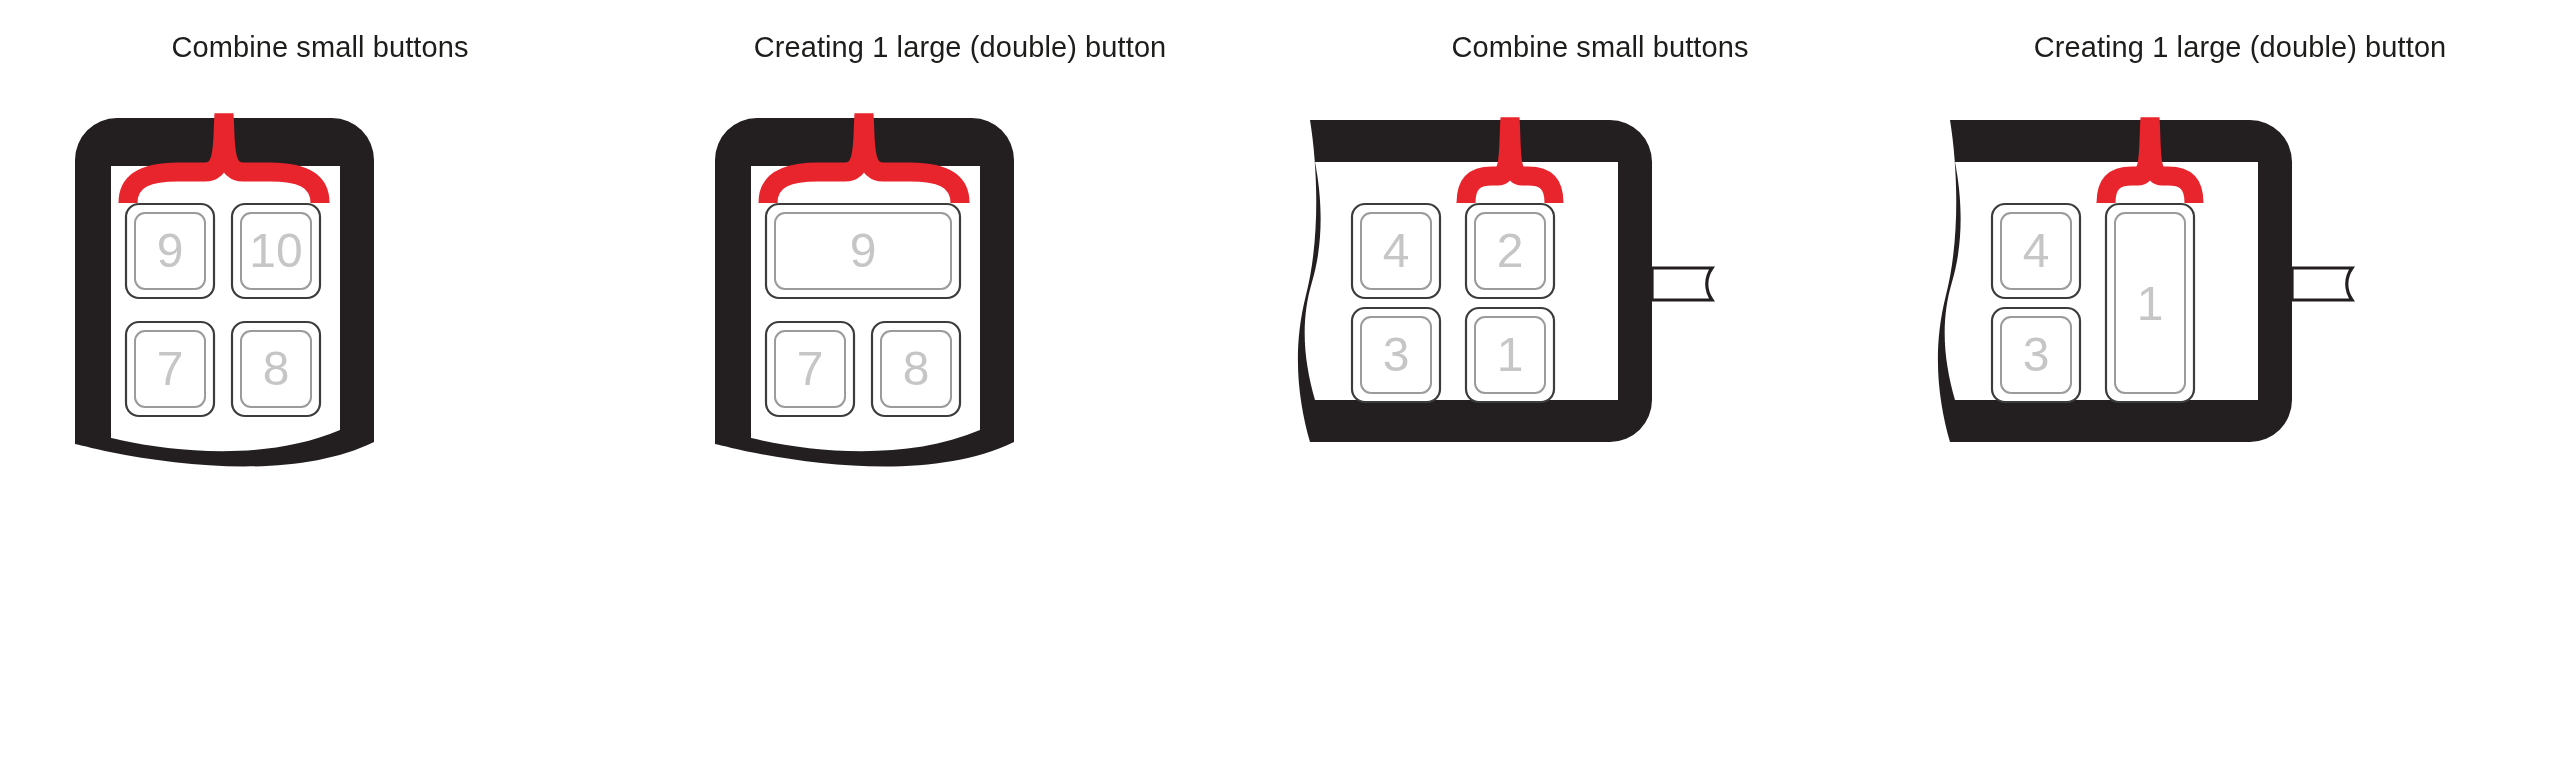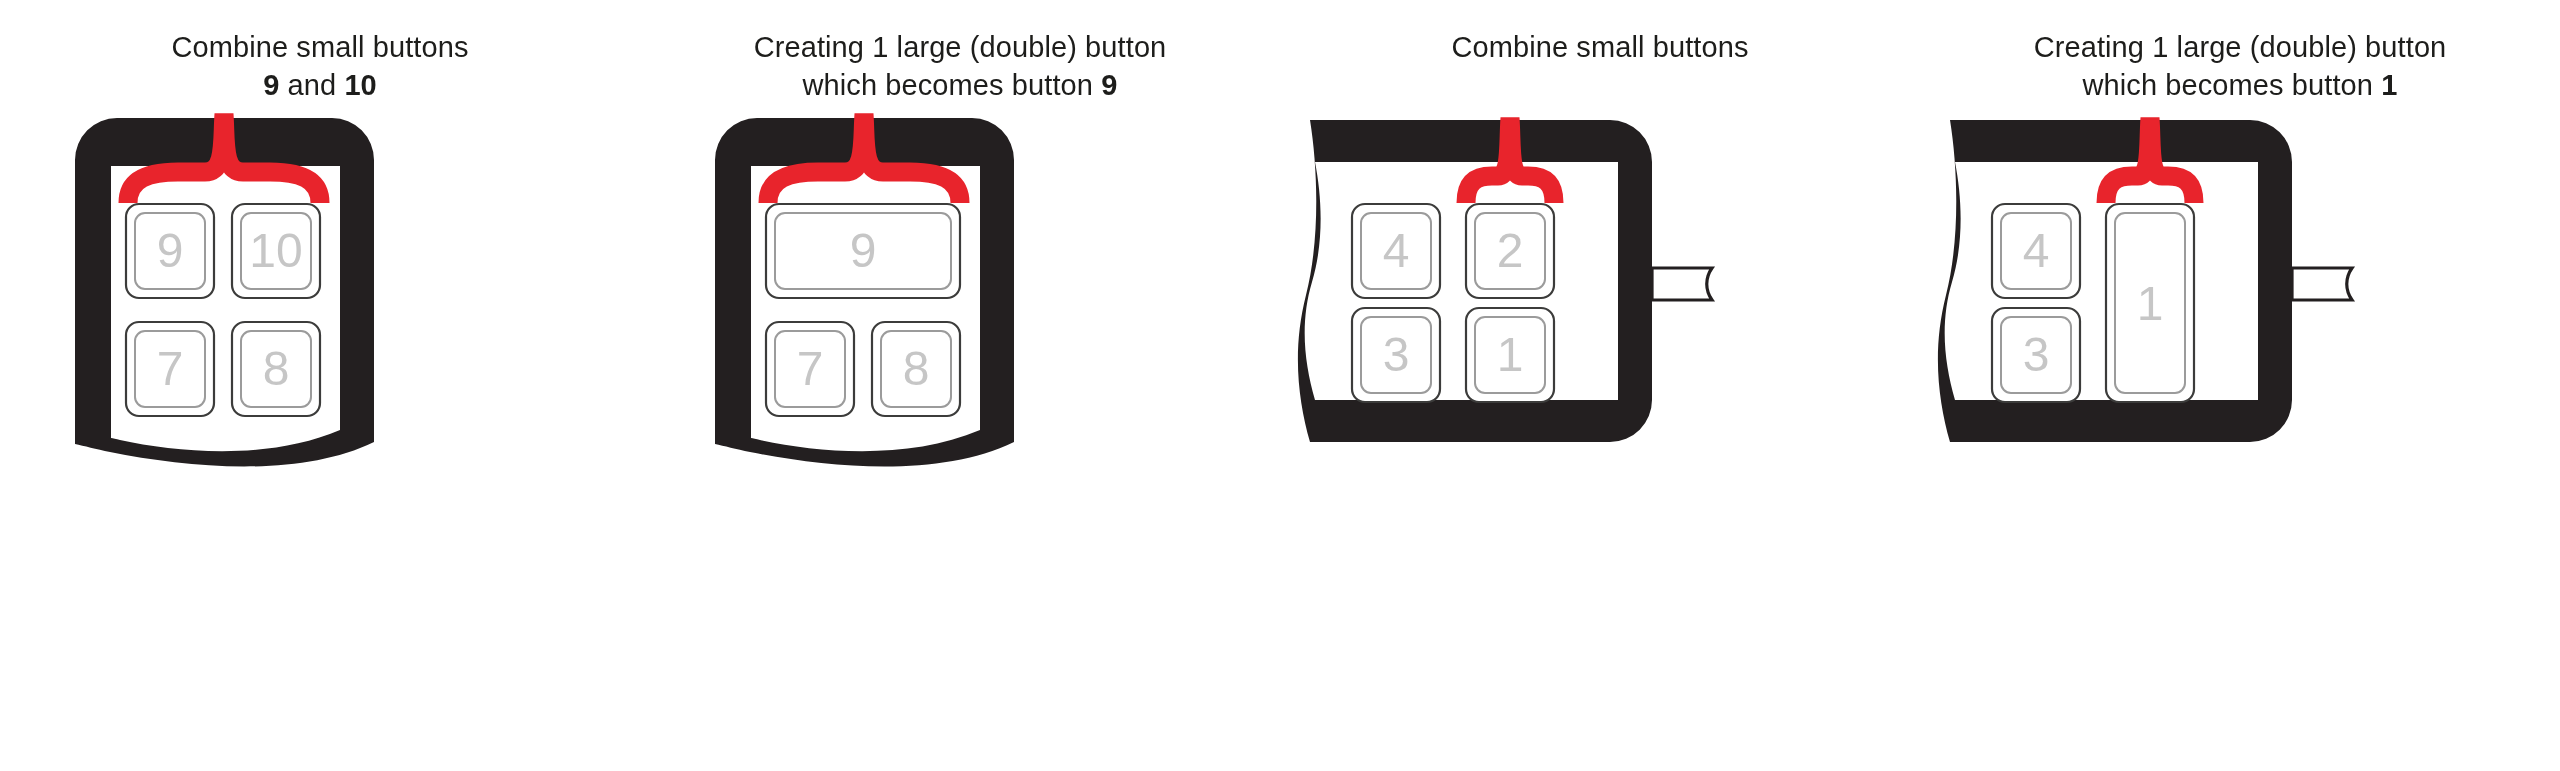--- a/index.html
+++ b/index.html
@@ -32,21 +32,20 @@
   .art svg{display:block;width:640px;height:660px;}
 </style>
 </head>
 <body>
 
 <div class="stage">
 
   <div class="panel panel-1">
     <div class="caption">
       <span class="line">Combine small buttons</span>
-      <span class="line"><span class="b">9</span><span> and </span><span class="b">10</span></span>
     </div>
 
     <div class="art">
       <svg viewBox="0 0 640 660" xmlns="http://www.w3.org/2000/svg">
 
         <path fill="#231f20" d="M 75 60
                  A 42 42 0 0 1 117 18
                  L 332 18
                  A 42 42 0 0 1 374 60
                  L 374 342
@@ -92,21 +91,20 @@
                  C 226 40 222 72 243 72
                  L 270 72
                  C 298 72 320 78 320 103"></path>
       </svg>
     </div>
   </div>
 
   <div class="panel panel-2">
     <div class="caption">
       <span class="line">Creating 1 large (double) button</span>
-      <span class="line"><span>which becomes button </span><span class="b">9</span></span>
     </div>
 
     <div class="art">
       <svg viewBox="0 0 640 660" xmlns="http://www.w3.org/2000/svg">
         <path fill="#231f20" d="M 75 60
                  A 42 42 0 0 1 117 18
                  L 332 18
                  A 42 42 0 0 1 374 60
                  L 374 342
                  C 300 378 190 368 110 352
@@ -209,21 +207,20 @@
                  C 232 44 229 76 242 76
                  L 248 76
                  C 264 76 274 82 274 103"></path>
       </svg>
     </div>
   </div>
 
   <div class="panel panel-4">
     <div class="caption">
       <span class="line">Creating 1 large (double) button</span>
-      <span class="line"><span>which becomes button </span><span class="b">1</span></span>
     </div>
 
     <div class="art">
       <svg viewBox="0 0 640 660" xmlns="http://www.w3.org/2000/svg">
         <path fill="#231f20" d="M 30 20
                  L 330 20
                  A 42 42 0 0 1 372 62
                  L 372 300
                  A 42 42 0 0 1 330 342
                  L 30 342

